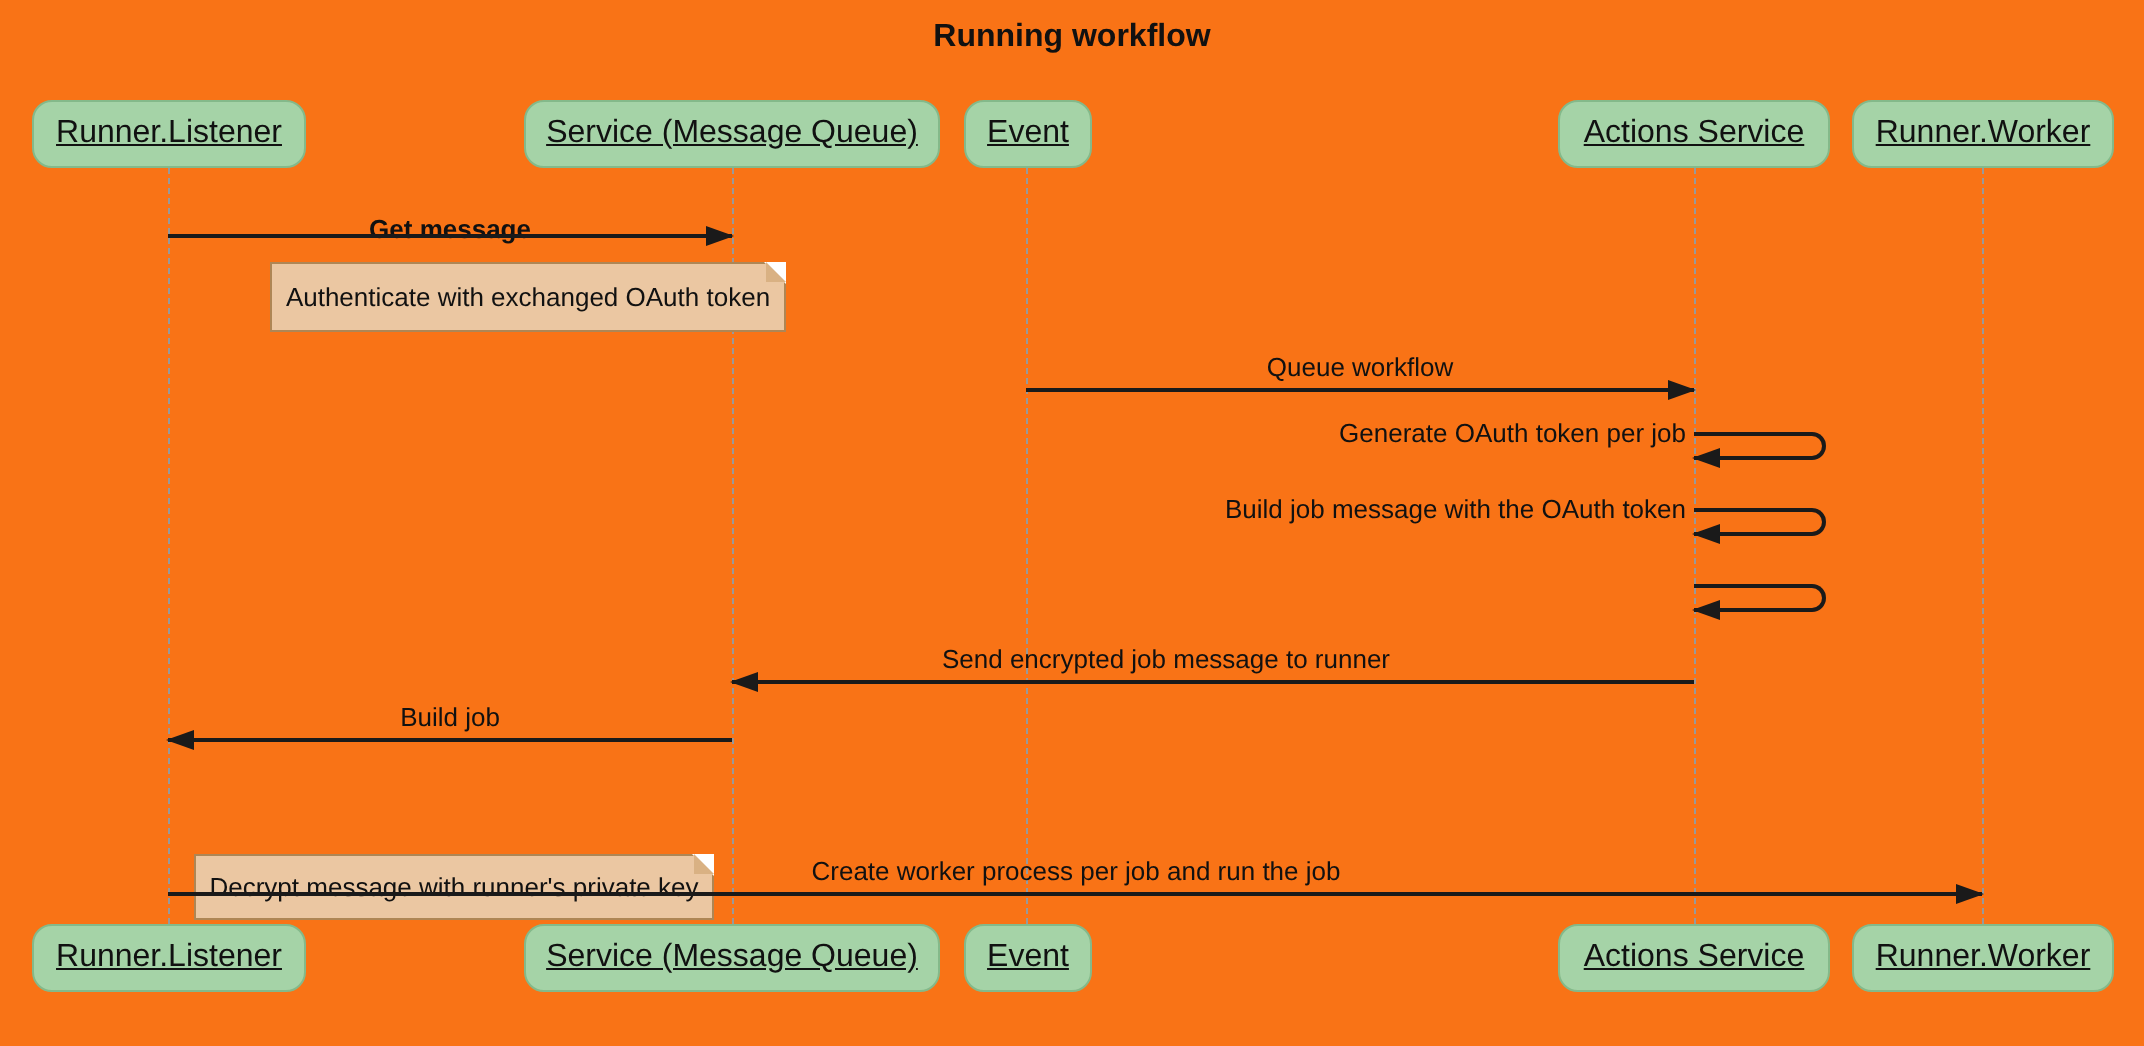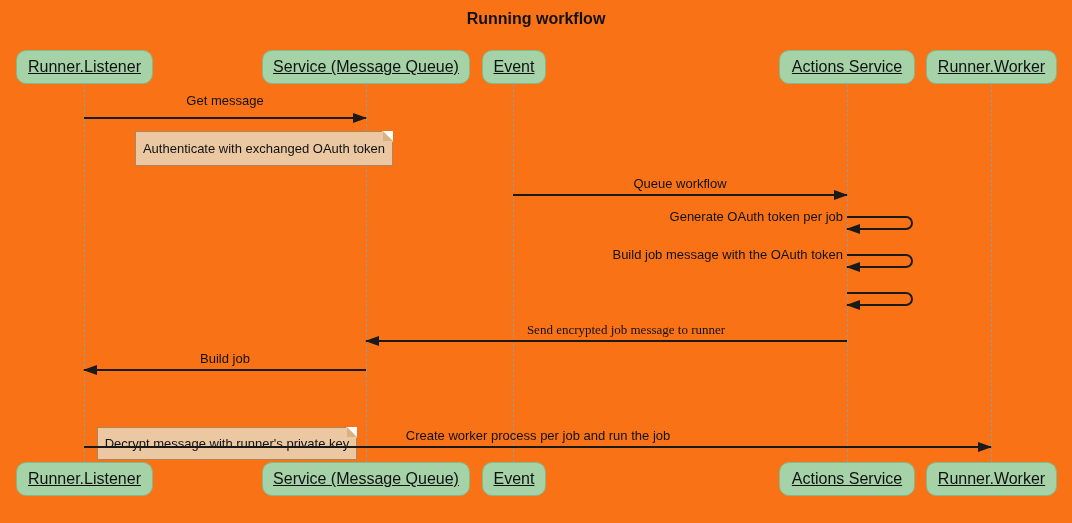--- a/index.html
+++ b/index.html
@@ -79,21 +79,21 @@
   <div class="lifeline" style="left:513px;"></div>
   <div class="lifeline" style="left:847px;"></div>
   <div class="lifeline" style="left:991px;"></div>
 
   <div class="participant" style="left:16px;top:50px;width:137px;">Runner.Listener</div>
   <div class="participant" style="left:262px;top:50px;width:208px;">Service (Message Queue)</div>
   <div class="participant" style="left:482px;top:50px;width:64px;">Event</div>
   <div class="participant" style="left:779px;top:50px;width:136px;">Actions Service</div>
   <div class="participant" style="left:926px;top:50px;width:131px;">Runner.Worker</div>
 
-  <div class="msg-label" style="left:75px;top:93px;width:300px;">Get message</div>
+  <div class="msg-label" style="left:75px;top:107px;width:300px;font-weight:bold;">Get message</div>
   <div class="msg-line" style="left:84px;top:117px;width:282px;">
     <span class="ah-r"></span>
   </div>
 
   <div class="note" style="left:95px;top:131px;width:258px;height:35px;margin-left:40px;">Authenticate with exchanged OAuth token</div>
 
   <div class="msg-label" style="left:530px;top:176px;width:300px;">Queue workflow</div>
   <div class="msg-line" style="left:513px;top:194px;width:334px;">
     <span class="ah-r"></span>
   </div>
@@ -105,21 +105,21 @@
 
   <div class="msg-label right-align" style="left:423px;top:247px;width:420px;">Build job message with the OAuth token</div>
   <div class="self-loop" style="left:847px;top:254px;">
     <span class="ah-self"></span>
   </div>
 
   <div class="self-loop" style="left:847px;top:292px;">
     <span class="ah-self"></span>
   </div>
 
-  <div class="msg-label" style="left:476px;top:322px;width:300px;font-family:Liberation Serif, serif;">Send encrypted job message to runner</div>
+  <div class="msg-label" style="left:433px;top:322px;width:300px;">Send encrypted job message to runner</div>
   <div class="msg-line" style="left:366px;top:340px;width:481px;">
     <span class="ah-l"></span>
   </div>
 
   <div class="msg-label" style="left:75px;top:351px;width:300px;">Build job</div>
   <div class="msg-line" style="left:84px;top:369px;width:282px;">
     <span class="ah-l"></span>
   </div>
 
   <div class="note" style="left:97px;top:383px;width:260px;height:33px;margin-top:44px;">Decrypt message with runner's private key</div>

